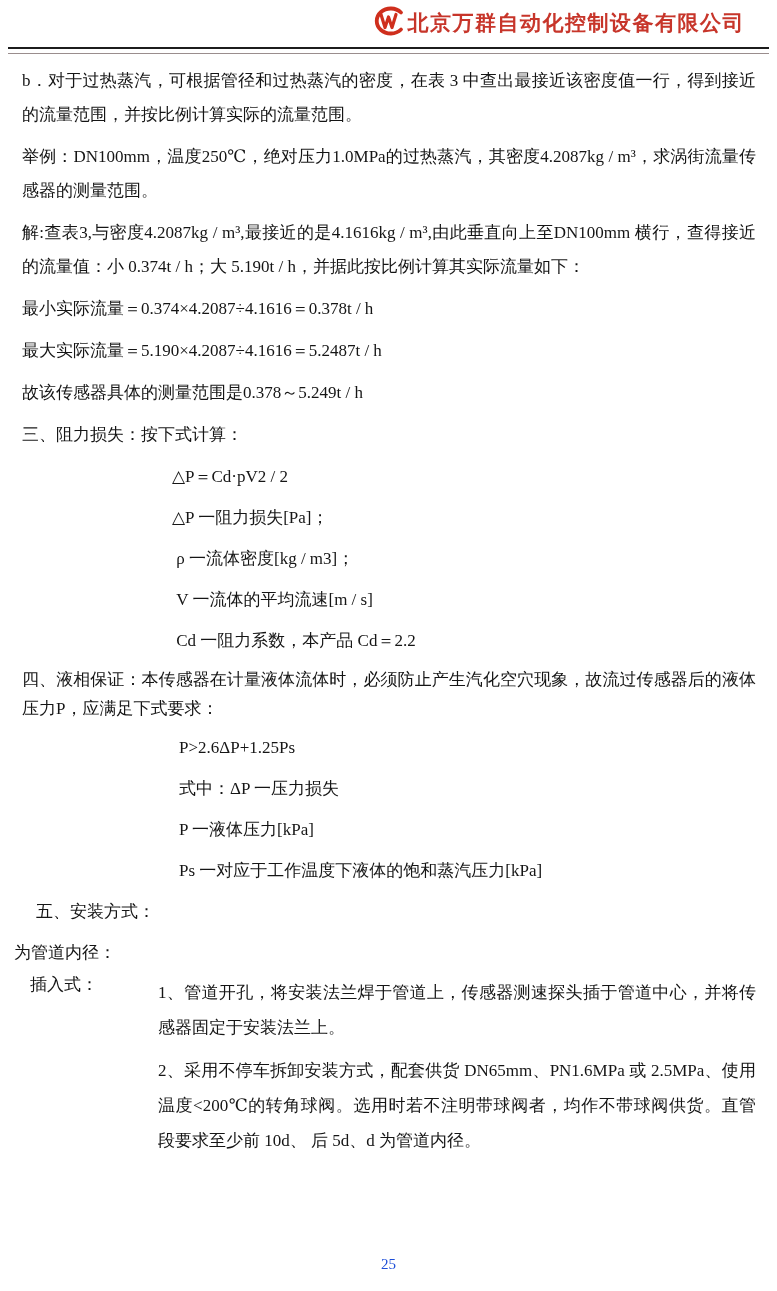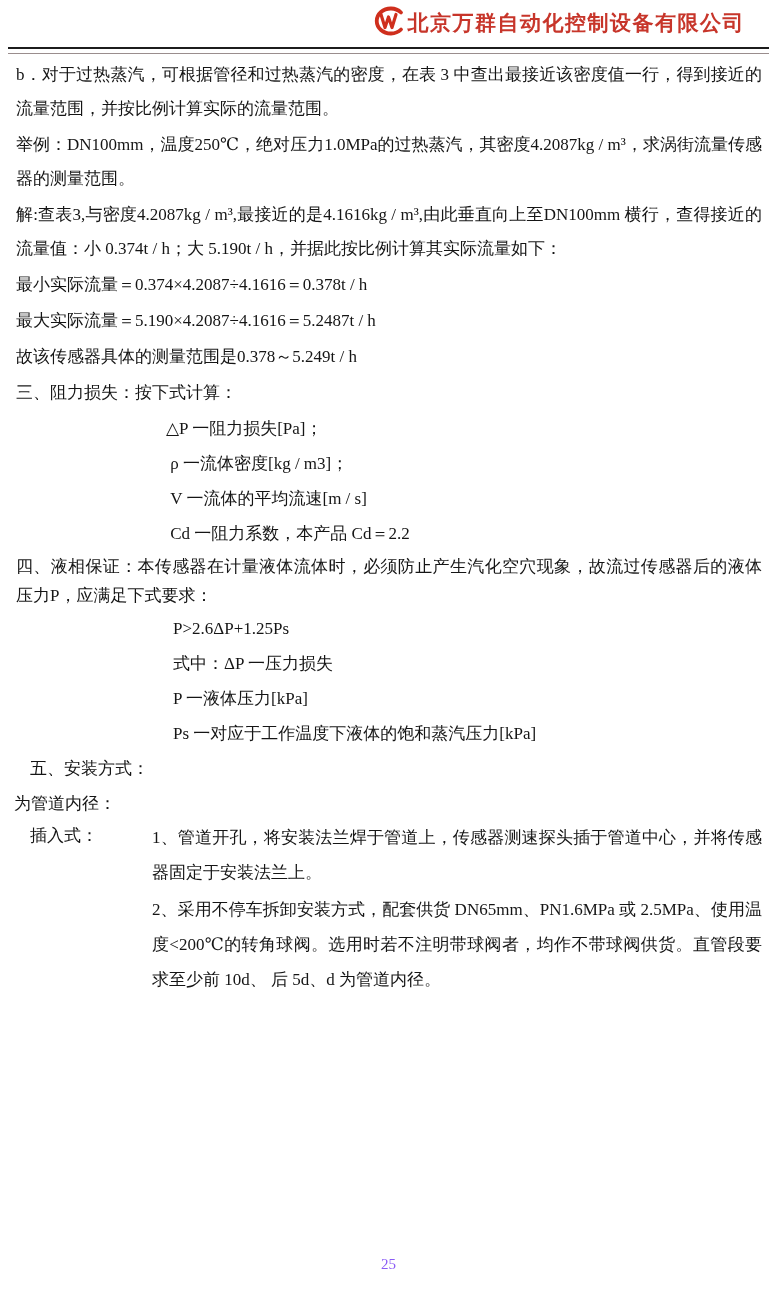--- a/index.html
+++ b/index.html
@@ -25,42 +25,42 @@
   .rule{
     position:absolute;top:47px;left:8px;right:8px;height:4px;
     border-top:2.5px solid #1c1c1c;
     border-bottom:1px solid #9a8d8d;
   }
   
   .doc{
     position:absolute;top:56px;left:14px;right:13px;
     font-size:17px;
   }
-  .doc p{margin:2px;line-height:34px;}
+  .doc p{margin:8px;line-height:34px;}
   .just{text-align:justify;}
   .mt11{margin-top:11px;}
   .mt3{margin-top:3px;}
   .fblock{padding-left:150px;}
   .fblock p{line-height:33px;white-space:pre-wrap;}
   .sec4{margin-top:10px;line-height:29px !important;}
   .fblock2{padding-left:157px;}
   .fblock2 p{line-height:33px;white-space:pre-wrap;}
   .sec5{margin-top:-4px;padding-left:14px;}
   
   .hang{display:flex;align-items:flex-start;}
   .hang .hlabel{flex:0 0 101px;line-height:37px;white-space:nowrap;}
   .hang .hbody{flex:1;line-height:37px;}
   .flange{margin-top:-3px;}
   .insert{margin-top:-4px;justify-content:center;}
   .insert .hlabel{flex:0 0 136px;padding-left:16px;box-sizing:border-box;line-height:35px;}
   .insert .hbody p{line-height:35px;}
   
   .ftr{
     position:absolute;left:0;right:0;top:1256px;
-    text-align:center;font-size:15px;color:#8b5cf6;
+    text-align:center;font-size:15px;color:#1d4ed8;
   }
   .logo{display:block;}
 </style>
 </head>
 <body>
 
 <div class="page">
 
   <header class="hdr">
     <span class="logo">
@@ -81,20 +81,21 @@
 
     <p class="just">解:查表3,与密度4.2087kg / m³,最接近的是4.1616kg / m³,由此垂直向上至DN100mm 横行，查得接近的流量值：小 0.374t / h；大 5.190t / h，并据此按比例计算其实际流量如下：</p>
 
     <p class="mt3">最小实际流量＝0.374×4.2087÷4.1616＝0.378t / h</p>
     <p>最大实际流量＝5.190×4.2087÷4.1616＝5.2487t / h</p>
     <p>故该传感器具体的测量范围是0.378～5.249t / h</p>
 
     <p>三、阻力损失：按下式计算：</p>
 
     <div class="fblock">
+      <p>△P＝Cd·pV2 / 2</p>
       <p>△P 一阻力损失[Pa]；</p>
       <p> ρ 一流体密度[kg / m3]；</p>
       <p> V 一流体的平均流速[m / s]</p>
       <p> Cd 一阻力系数，本产品 Cd＝2.2</p>
     </div>
 
     <p class="just sec4">四、液相保证：本传感器在计量液体流体时，必须防止产生汽化空穴现象，故流过传感器后的液体压力P，应满足下式要求：</p>
 
     <div class="fblock2">
       <p>P&gt;2.6ΔP+1.25Ps</p>

